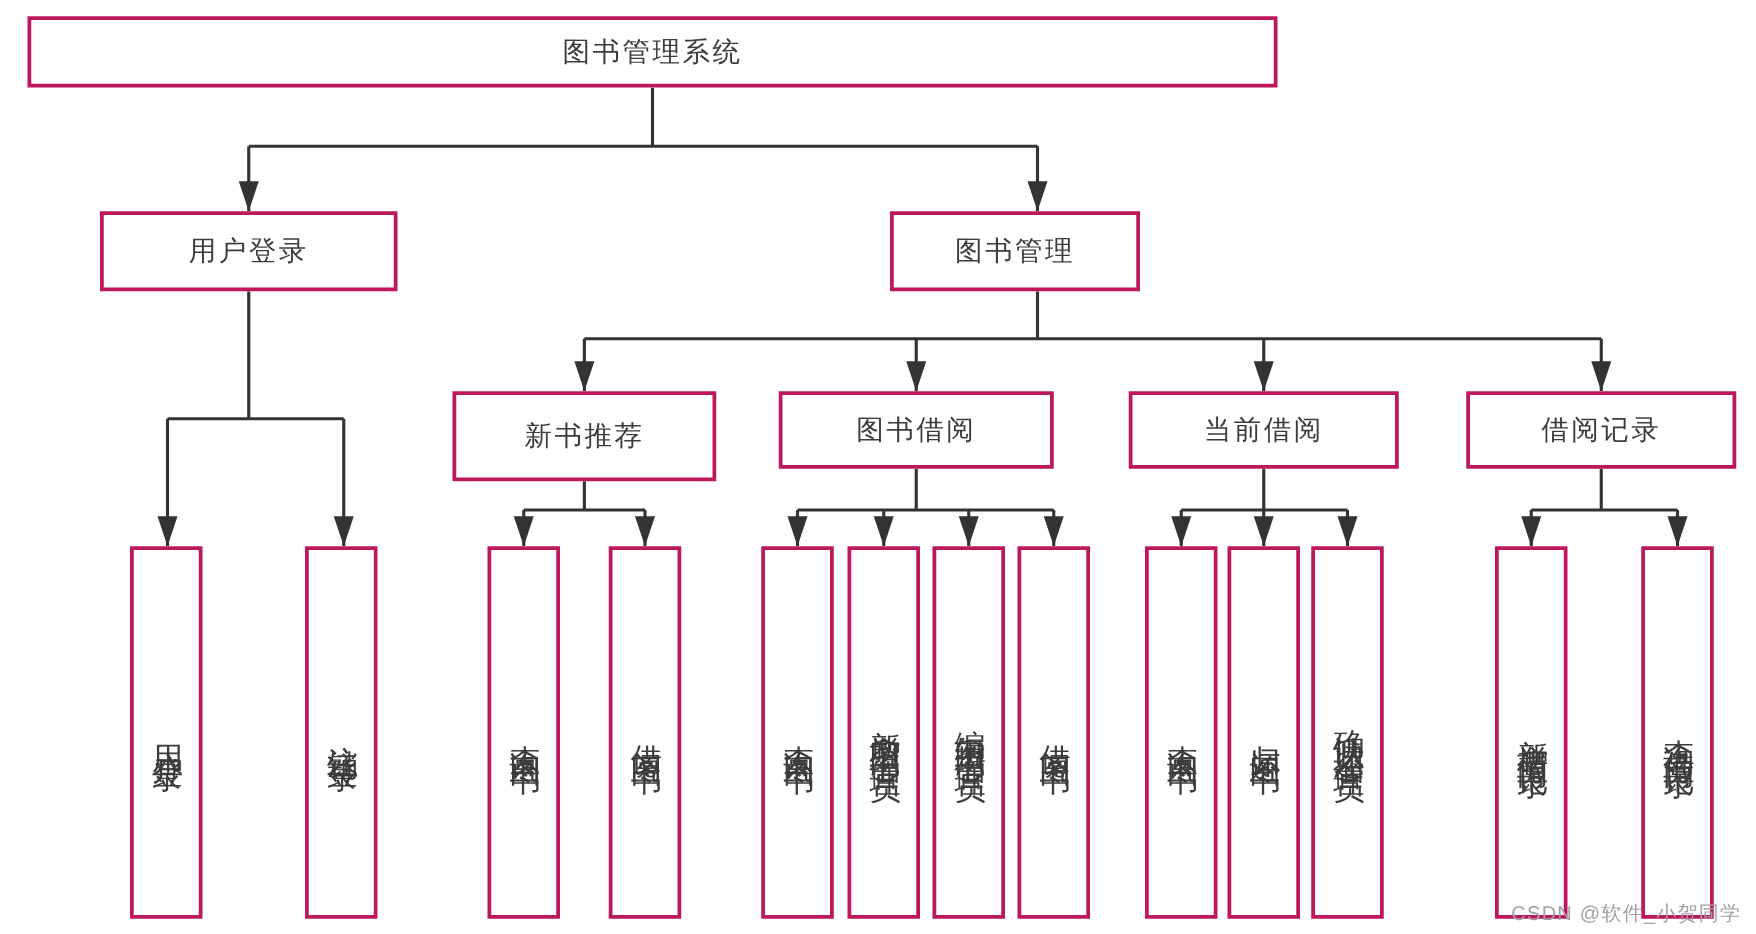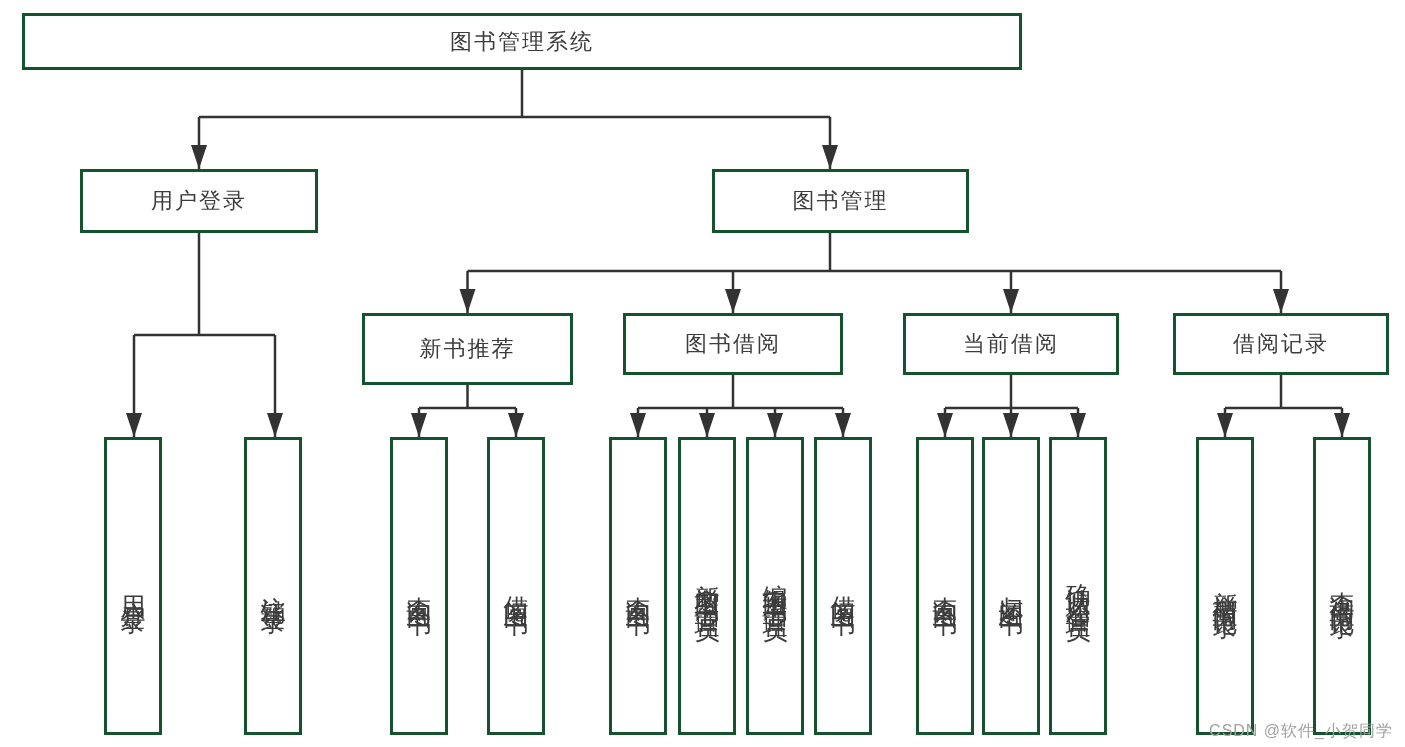--- a/index.html
+++ b/index.html
@@ -18,42 +18,42 @@
   }
   svg.connectors {
     position: absolute;
     left: 0;
     top: 0;
     z-index: 0;
   }
   .box {
     position: absolute;
     background: #ffffff;
-    border: 3px solid #14532d;
+    border: 3px solid #be185d;
     box-sizing: border-box;
     display: flex;
     align-items: center;
     justify-content: center;
     font-size: 22px;
     letter-spacing: 2px;
     color: #3c3c3c;
     z-index: 1;
   }
   .vbox {
     writing-mode: vertical-rl;
     text-orientation: mixed;
     font-size: 25px;
     letter-spacing: 5px;
     line-height: 1;
   }
   
   .n-root  { left: 22px;   top: 13px;  width: 1000px; height: 57px; }
   
   .n-login { left: 80px;   top: 169px; width: 238px;  height: 64px; }
-  .n-mgmt  { left: 712px;  top: 169px; width: 257px;  height: 64px; }
+  .n-mgmt  { left: 712px;  top: 169px; width: 200px;  height: 64px; }
   
   .n-s0 { left: 362px;  top: 313px; width: 211px; height: 72px; }
   .n-s1 { left: 623px;  top: 313px; width: 220px; height: 62px; }
   .n-s2 { left: 903px;  top: 313px; width: 216px; height: 62px; }
   .n-s3 { left: 1173px; top: 313px; width: 216px; height: 62px; }
   
   .leaf { top: 437px; width: 58px; height: 298px; }
   .l-a0 { left: 104px; }
   .l-a1 { left: 244px; }
   .l-b0 { left: 390px; }

